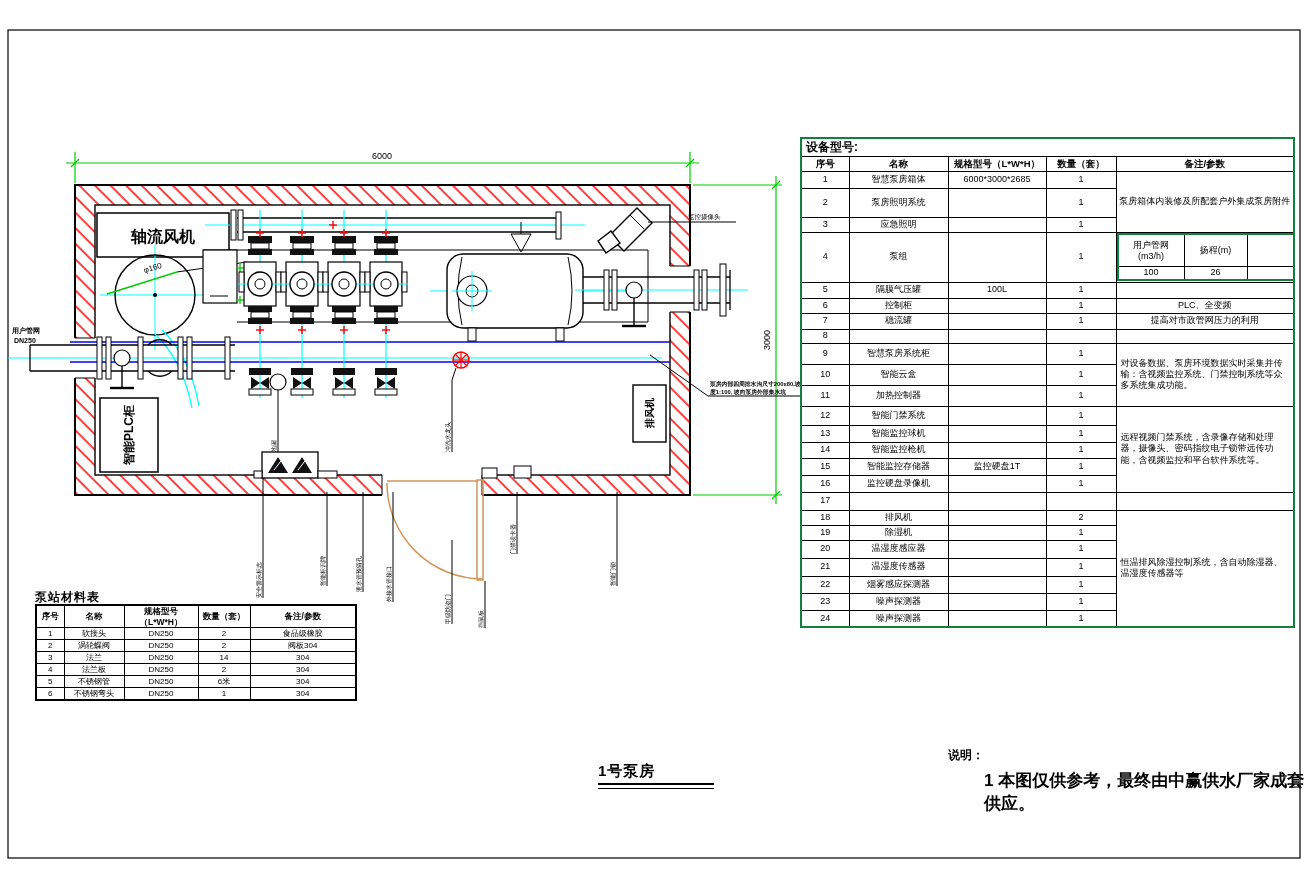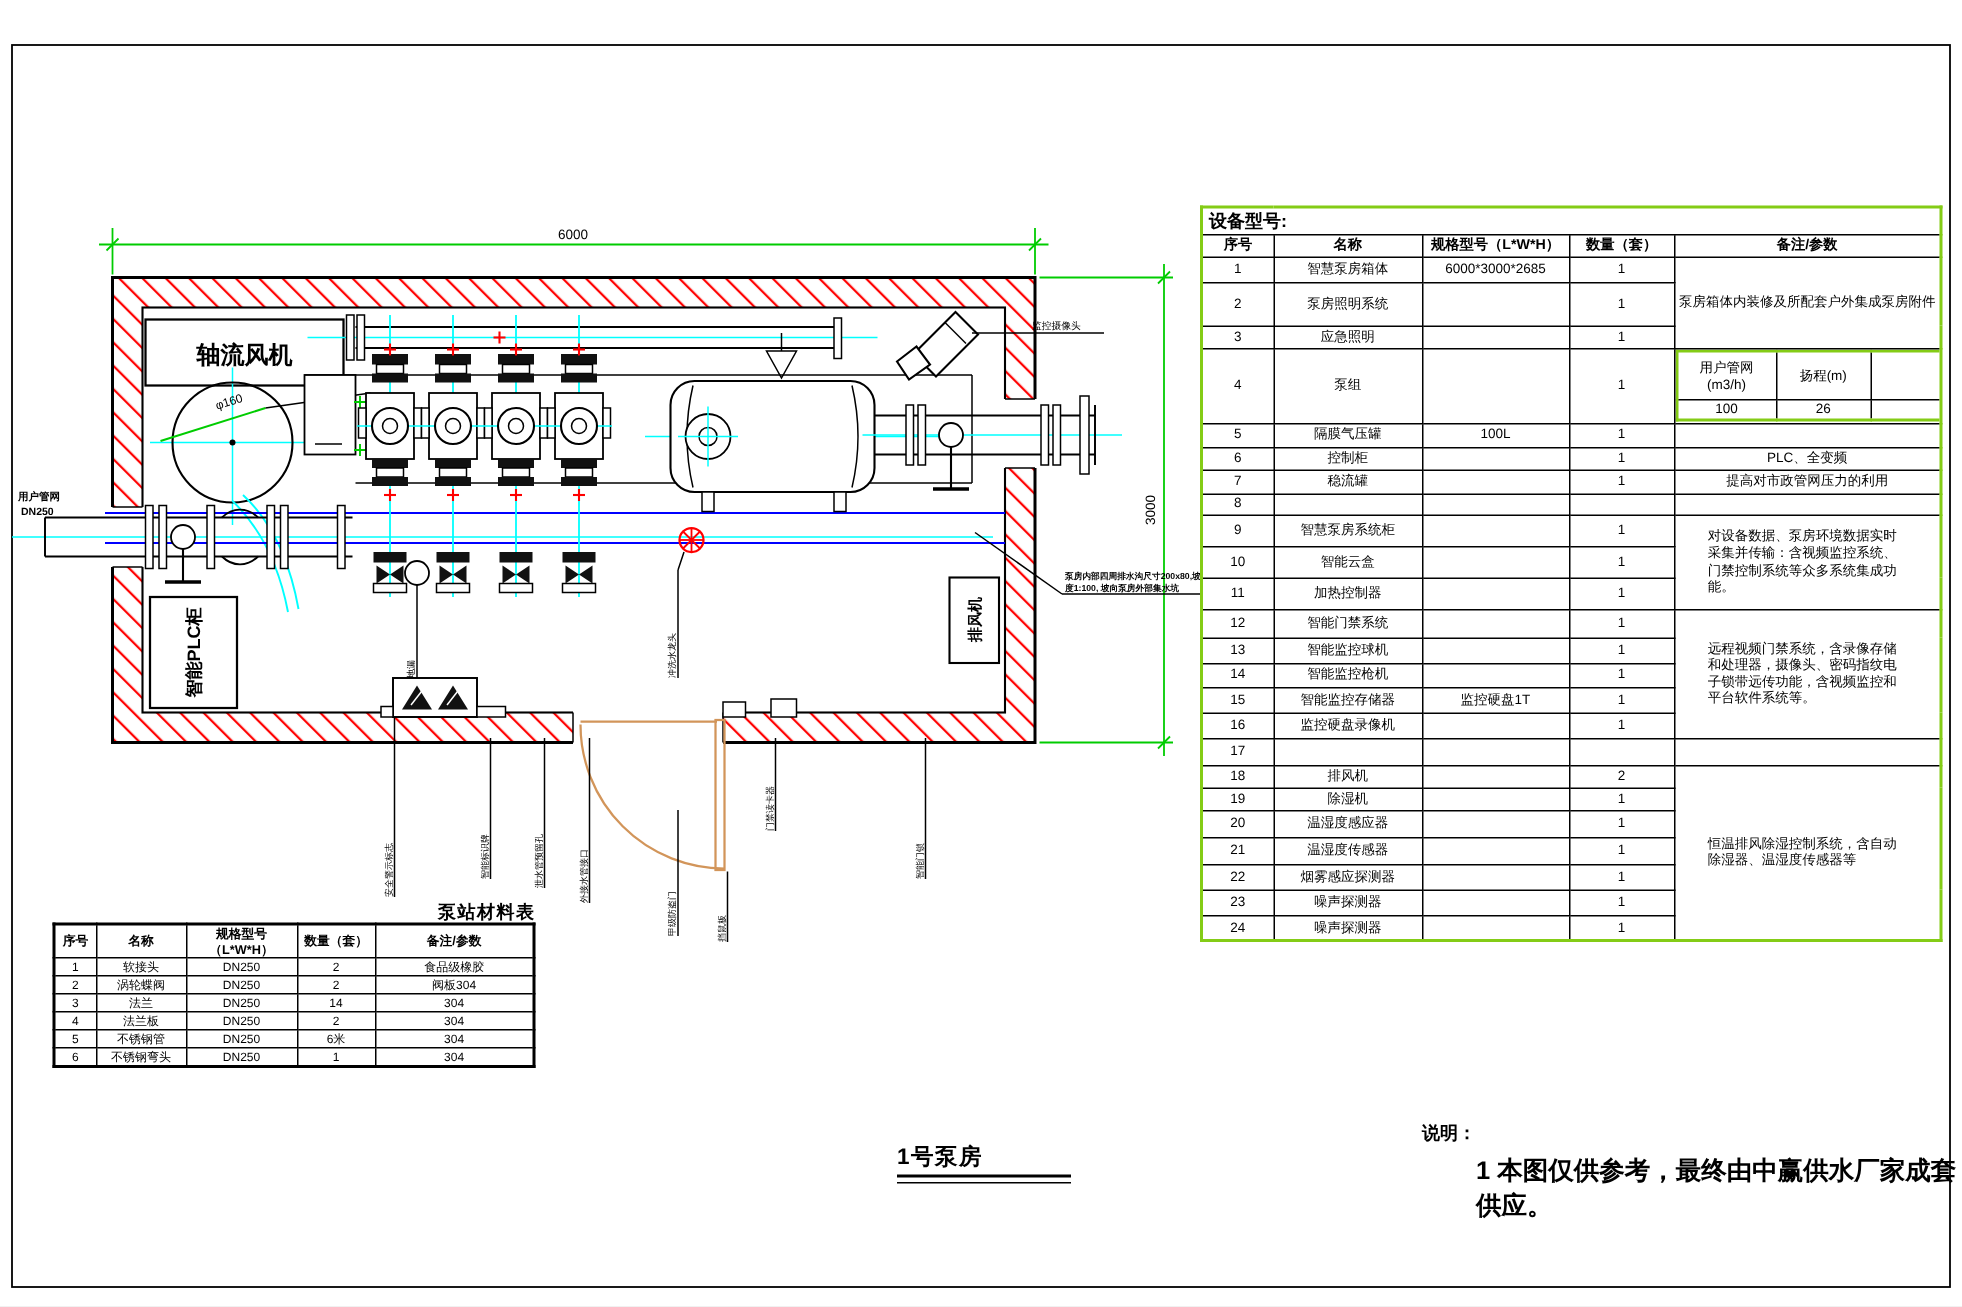--- a/index.html
+++ b/index.html
@@ -6,31 +6,31 @@
   .sheet{position:relative;width:1308px;height:871px;background:#fff;overflow:hidden;
          font-family:"Liberation Sans",sans-serif;color:#000;}
   svg text{font-family:"Liberation Sans",sans-serif;fill:#000;}
 
   
   .tbl{border-collapse:collapse;table-layout:fixed;background:#fff;}
   .tbl td{border:1px solid #000;text-align:center;vertical-align:middle;
           padding:0 2px;overflow:hidden;line-height:1.25;}
   .eq{position:absolute;left:800px;top:137px;width:493px;}
   .eq .title{font-weight:bold;font-size:13px;text-align:center;height:17px;letter-spacing:1px;}
-  .eq table{width:493px;font-size:9px;border:2px solid #84cc16;}
+  .eq table{width:493px;font-size:9px;border:2px solid #15803d;}
   .eq .band td{text-align:left;font-weight:bold;font-size:12px;padding-left:4px;}
   .eq .head td{font-weight:bold;font-size:9.5px;}
-  .rl{text-align:left !important;padding:0 22px !important;}
+  .rl{text-align:left !important;padding:0 4px !important;}
   .p0{padding:0 !important;}
   .inner{border-collapse:collapse;width:100%;height:100%;font-size:9px;}
   .inner td{border:1px solid #000;}
   .inner tr:first-child td{height:31px;}
 
   .mt{position:absolute;left:35px;top:589px;width:322px;}
-  .mt .title{font-weight:bold;font-size:12px;text-align:right;height:15px;letter-spacing:1px;margin-top:11px;}
+  .mt .title{font-weight:bold;font-size:12px;text-align:left;height:15px;letter-spacing:1px;}
   .mt table{width:322px;font-size:8px;border:2px solid #000;}
   .mt .head td{font-weight:bold;font-size:8.5px;}
   .mt tr{height:12px;}
 
   
   .notes{position:absolute;left:948px;top:747px;font-weight:bold;}
   .notes .h{font-size:12px;}
   .notes .i{font-size:17px;margin:5px 0 0 36px;}
   .dtitle{position:absolute;left:598px;top:762px;}
   .dtitle .t{font-weight:bold;font-size:15px;letter-spacing:1px;}

